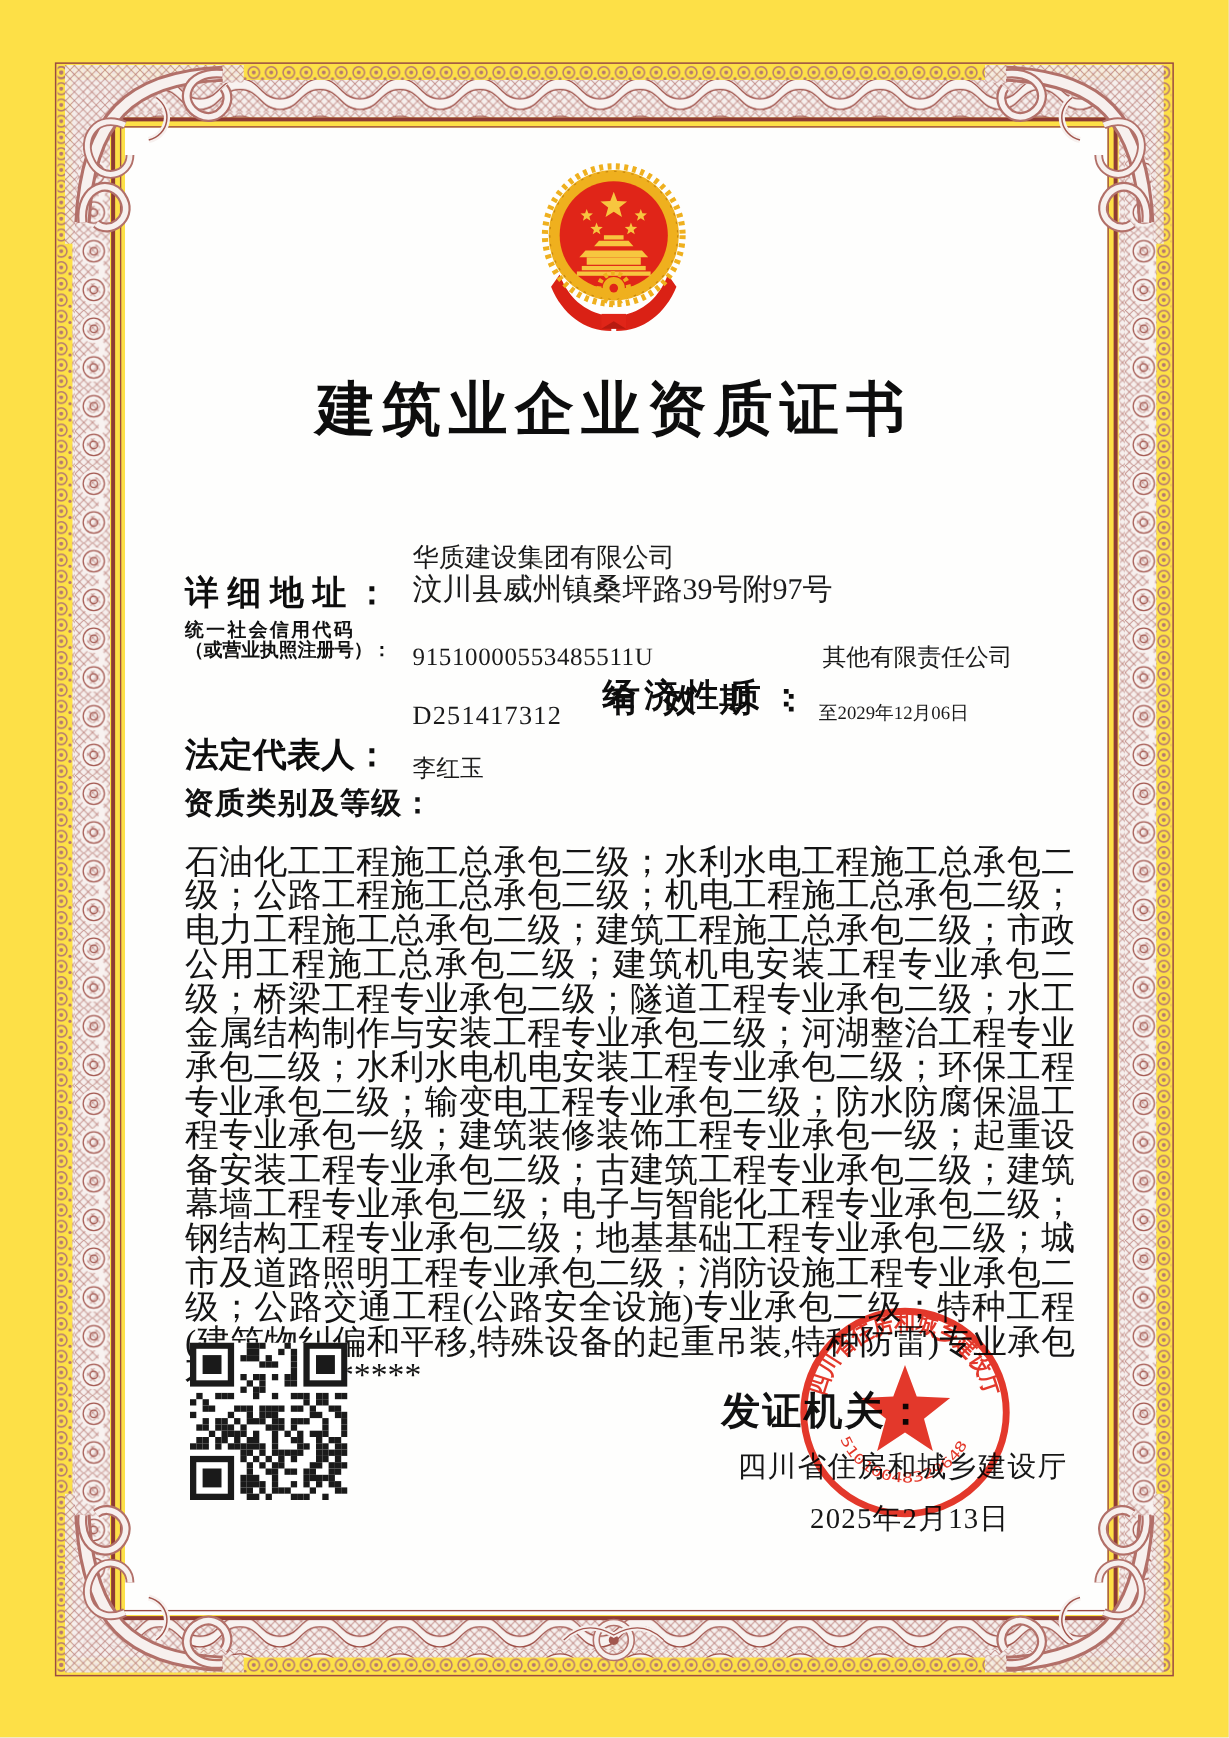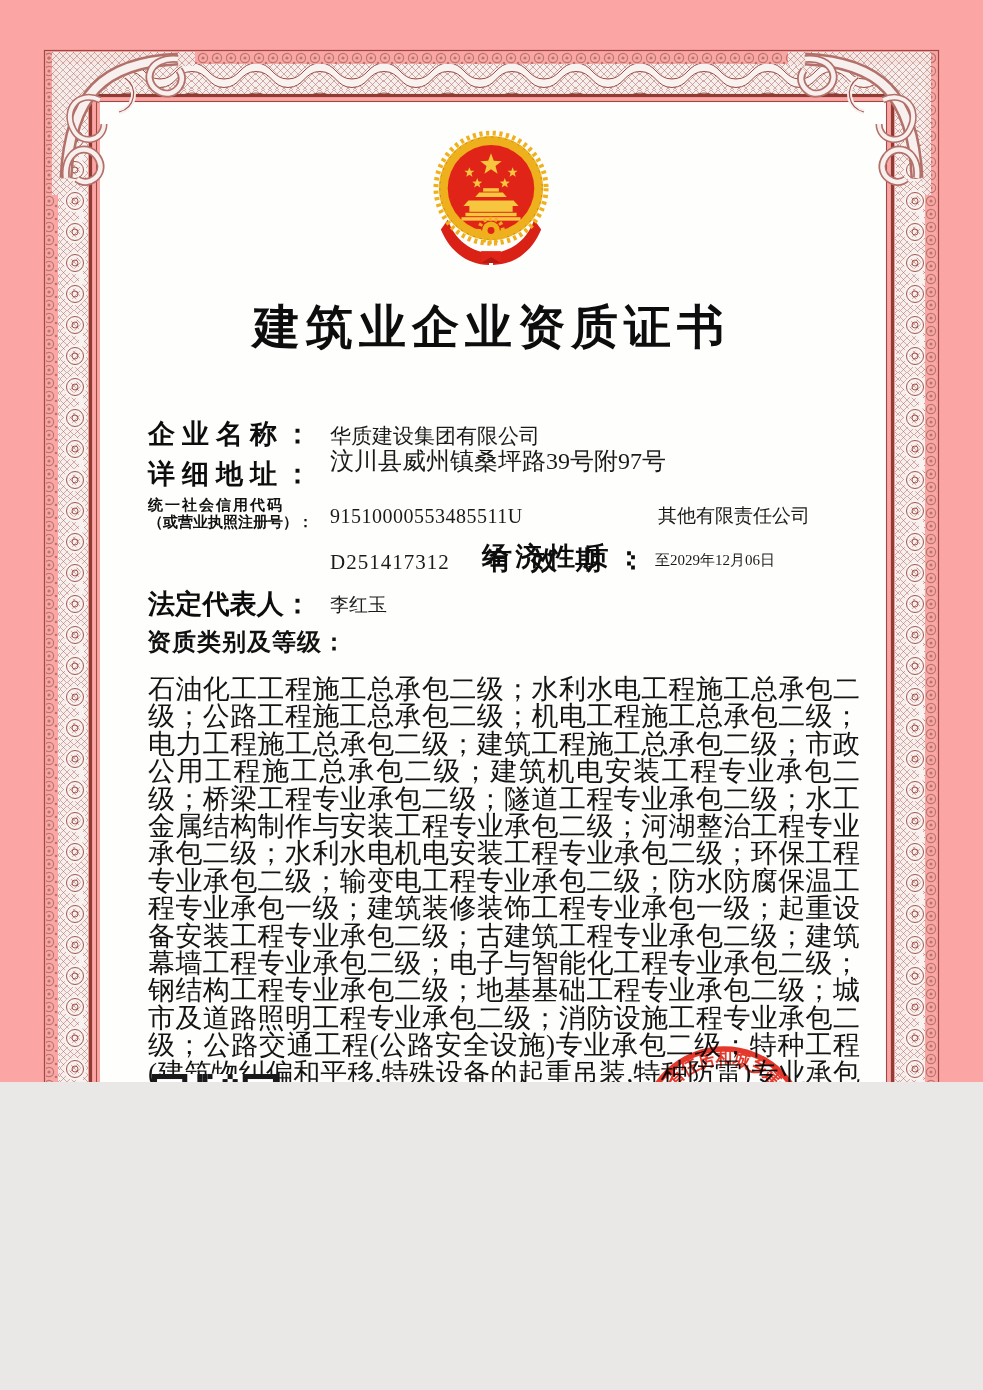--- a/index.html
+++ b/index.html
@@ -1,29 +1,29 @@
 <!DOCTYPE html>
 <html><head>
 <meta charset="utf-8">
 <style>
   html,body{margin:0;padding:0;background:#e9e8e6;}
-  .page{position:relative;width:983px;height:1082px;background:#fca5a5;overflow:hidden;
+  .page{position:relative;width:983px;height:1390px;background:#fde047;overflow:hidden;
         font-family:"Liberation Sans",sans-serif;color:#111;}
   .inner-paper{position:absolute;left:100px;top:102px;width:786px;height:1190px;background:#fefefd;}
   svg{display:block;}
   .border-svg{position:absolute;left:0;top:0;z-index:1;}
   .content{position:absolute;left:0;top:0;width:983px;height:1390px;z-index:2;}
   .emblem{position:absolute;left:432px;top:128px;width:118px;height:142px;}
   .title{position:absolute;left:0;top:296px;width:983px;text-align:center;
          font-size:47px;font-weight:bold;letter-spacing:6px;color:#0d0d0d;}
   .lbl{position:absolute;font-weight:bold;color:#0d0d0d;
        text-align:justify;text-align-last:justify;-moz-text-align-last:justify;}
   .lbl-main{left:148px;width:163px;font-size:27px;}
   .lbl-right{width:160px;font-size:26px;}
-  .val{position:absolute;font-family:"Liberation Serif","DejaVu Serif",serif;color:#1a1a1a;}
+  .val{position:absolute;font-family:"Liberation Serif","DejaVu Serif",serif;color:#1a1a1a;margin-top:10px;}
   .code-lbl{position:absolute;left:148px;top:496px;width:190px;font-weight:bold;
             font-size:15px;line-height:17px;letter-spacing:2px;white-space:nowrap;}
   .qual-header{position:absolute;left:147px;top:626px;font-size:24px;font-weight:bold;letter-spacing:1px;}
   .qual-text{position:absolute;left:148px;top:676px;width:712px;
              font-family:Liberation Serif, serif;font-size:27px;
              line-height:27.4px;text-align:justify;color:#141414;}
   .qr{position:absolute;left:152px;top:1074px;width:126px;height:126px;}
   .issuer-label{position:absolute;left:577px;top:1108px;font-size:31px;font-weight:bold;letter-spacing:2px;}
   .issuer-name{position:absolute;left:590px;top:1158px;font-family:"Liberation Serif","DejaVu Serif",serif;
                font-size:23px;letter-spacing:1px;color:#161616;}
@@ -145,29 +145,28 @@
       <rect x="34" y="85" width="52" height="3.5" fill="#f7c63f"></rect>
       <rect x="30" y="89.5" width="60" height="3.5" fill="#f7c63f"></rect>
 
       <circle cx="60" cy="103" r="12" fill="none" stroke="#efb01e" stroke-width="4" stroke-dasharray="3 3"></circle>
       <circle cx="60" cy="103" r="9" fill="#efb01e"></circle>
       <circle cx="60" cy="103" r="3.5" fill="#e02518"></circle>
     </svg>
 
     <div class="title">建筑业企业资质证书</div>
 
-    <div class="lbl lbl-main" style="top:416px;">企业名称：</div>
     <div class="val" style="left:330px;top:422px;font-size:21px;">华质建设集团有限公司</div>
 
     <div class="lbl lbl-main" style="top:456px;">详细地址：</div>
     <div class="val" style="left:330px;top:445px;font-size:24px;">汶川县威州镇桑坪路39号附97号</div>
 
     <div class="code-lbl">
       <div>统一社会信用代码</div>
-      <div style="letter-spacing:0;">（或营业执照注册号）：</div>
+      <div style="letter-spacing:0;font-family:Liberation Serif, serif;">（或营业执照注册号）：</div>
     </div>
     <div class="val" style="left:330px;top:505px;font-size:20px;letter-spacing:0.5px;text-align:center;">91510000553485511U</div>
 
     <div class="lbl lbl-right" style="left:482px;top:499px;margin-top:40px;">经济性质：</div>
     <div class="val" style="left:658px;top:503px;font-size:19px;">其他有限责任公司</div>
 
     <div class="val" style="left:330px;top:550px;font-size:21px;letter-spacing:1px;">D251417312</div>
 
     <div class="lbl lbl-right" style="left:486px;top:543px;">有效期：</div>
     <div class="val" style="left:655px;top:551px;font-size:15px;">至2029年12月06日</div>

